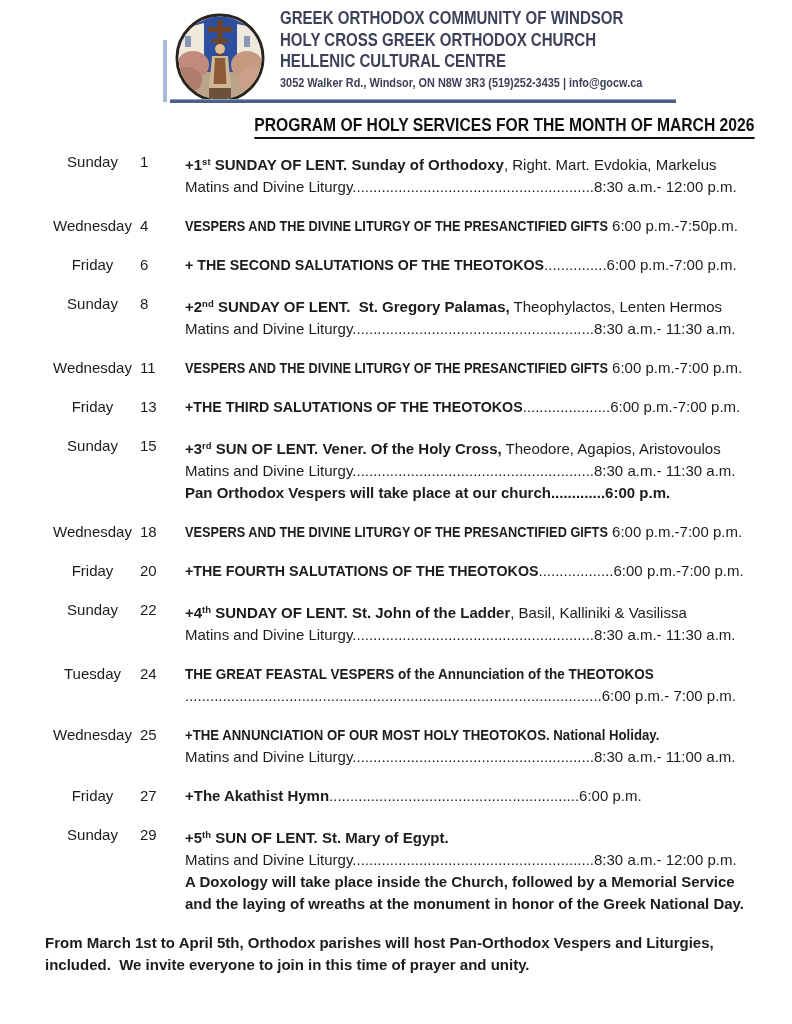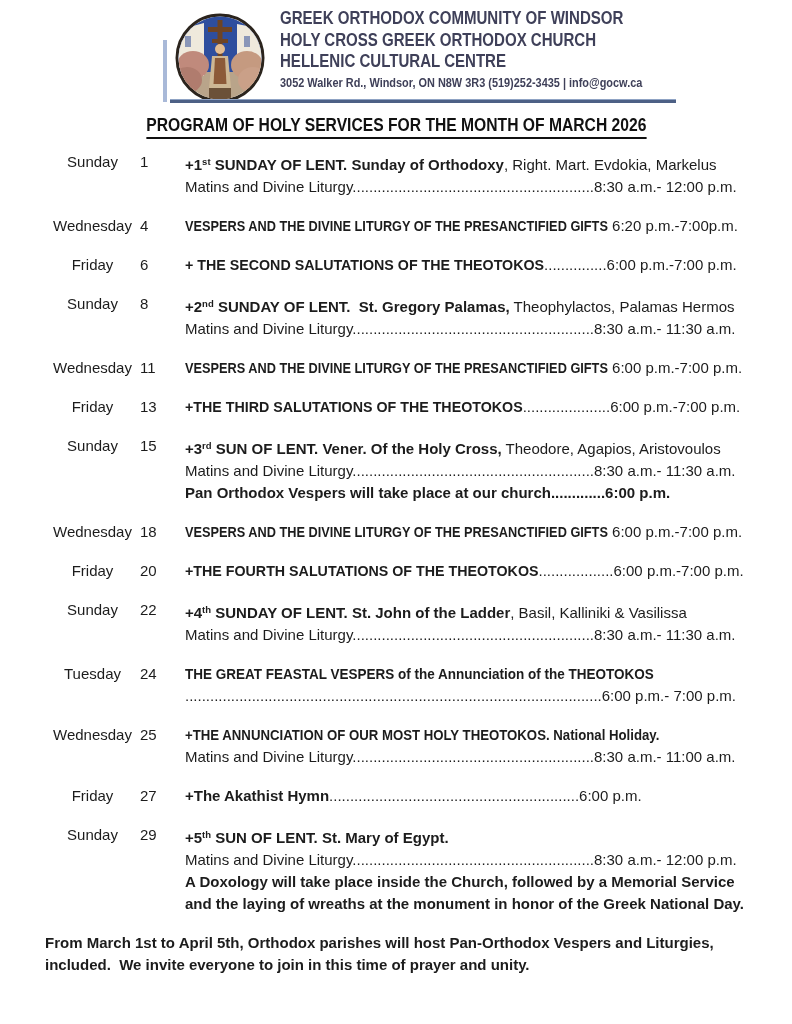--- a/index.html
+++ b/index.html
@@ -20,21 +20,21 @@
     transform:scaleX(0.86); transform-origin:0 50%; white-space:pre;
   }
   .addr {
     font-weight:bold; color:#3f4059; font-size:13px; line-height:17px; margin-top:1px;
     transform:scaleX(0.84); transform-origin:0 50%; white-space:pre;
   }
   .hrule { position:absolute; left:170px; top:99px; width:506px; height:3px;
            background:#4d6085; border-top:1px solid #8fa3c4; }
 
   
-  .title-wrap { text-align:center; margin-top:11px; }
+  .title-wrap { text-align:right; margin-top:11px; }
   .title-text {
     display:inline-block; font-weight:bold; font-size:18px; color:#111;
     border-bottom:2.5px solid #111; padding-bottom:1px;
     transform:scaleX(0.87); transform-origin:50% 50%; white-space:pre;
   }
 
   
   .schedule { margin-top:12px; padding-left:45px; }
   .row { display:flex; margin-bottom:17px; }
   .day  { width:95px; flex:0 0 95px; font-size:15px; line-height:22px;text-align:center; }
@@ -104,35 +104,35 @@
         <div class="datecol">1</div>
         <div class="desc">
           <div class="line"><span class="b">+1</span><span class="b sup">st</span><span class="b"> SUNDAY OF LENT. Sunday of Orthodoxy</span><span class="">, Right. Mart. Evdokia, Markelus</span></div>
           <div class="line"><span class="">Matins and Divine Liturgy..........................................................8:30 a.m.- 12:00 p.m.</span></div>
         </div>
       </div>
       <div class="row">
         <div class="day">Wednesday</div>
         <div class="datecol">4</div>
         <div class="desc">
-          <div class="line"><span class="b cx" style="transform: scaleX(0.85); margin-right: -74.7px;">VESPERS AND THE DIVINE LITURGY OF THE PRESANCTIFIED GIFTS</span><span class=""> 6:20 p.m.-7:00p.m.</span></div>
+          <div class="line"><span class="b cx" style="transform: scaleX(0.85); margin-right: -74.7px;">VESPERS AND THE DIVINE LITURGY OF THE PRESANCTIFIED GIFTS</span><span class=""> 6:00 p.m.-7:50p.m.</span></div>
         </div>
       </div>
       <div class="row">
         <div class="day">Friday</div>
         <div class="datecol">6</div>
         <div class="desc">
           <div class="line"><span class="b cx" style="transform: scaleX(0.95); margin-right: -18.9px;">+ THE SECOND SALUTATIONS OF THE THEOTOKOS</span><span class="">...............6:00 p.m.-7:00 p.m.</span></div>
         </div>
       </div>
       <div class="row">
         <div class="day">Sunday</div>
         <div class="datecol">8</div>
         <div class="desc">
-          <div class="line"><span class="b">+2</span><span class="b sup">nd</span><span class="b"> SUNDAY OF LENT.  St. Gregory Palamas,</span><span class=""> Theophylactos, Palamas Hermos</span></div>
+          <div class="line"><span class="b">+2</span><span class="b sup">nd</span><span class="b"> SUNDAY OF LENT.  St. Gregory Palamas,</span><span class=""> Theophylactos, Lenten Hermos</span></div>
           <div class="line"><span class="">Matins and Divine Liturgy..........................................................8:30 a.m.- 11:30 a.m.</span></div>
         </div>
       </div>
       <div class="row">
         <div class="day">Wednesday</div>
         <div class="datecol">11</div>
         <div class="desc">
           <div class="line"><span class="b cx" style="transform: scaleX(0.85); margin-right: -74.7px;">VESPERS AND THE DIVINE LITURGY OF THE PRESANCTIFIED GIFTS</span><span class=""> 6:00 p.m.-7:00 p.m.</span></div>
         </div>
       </div>

